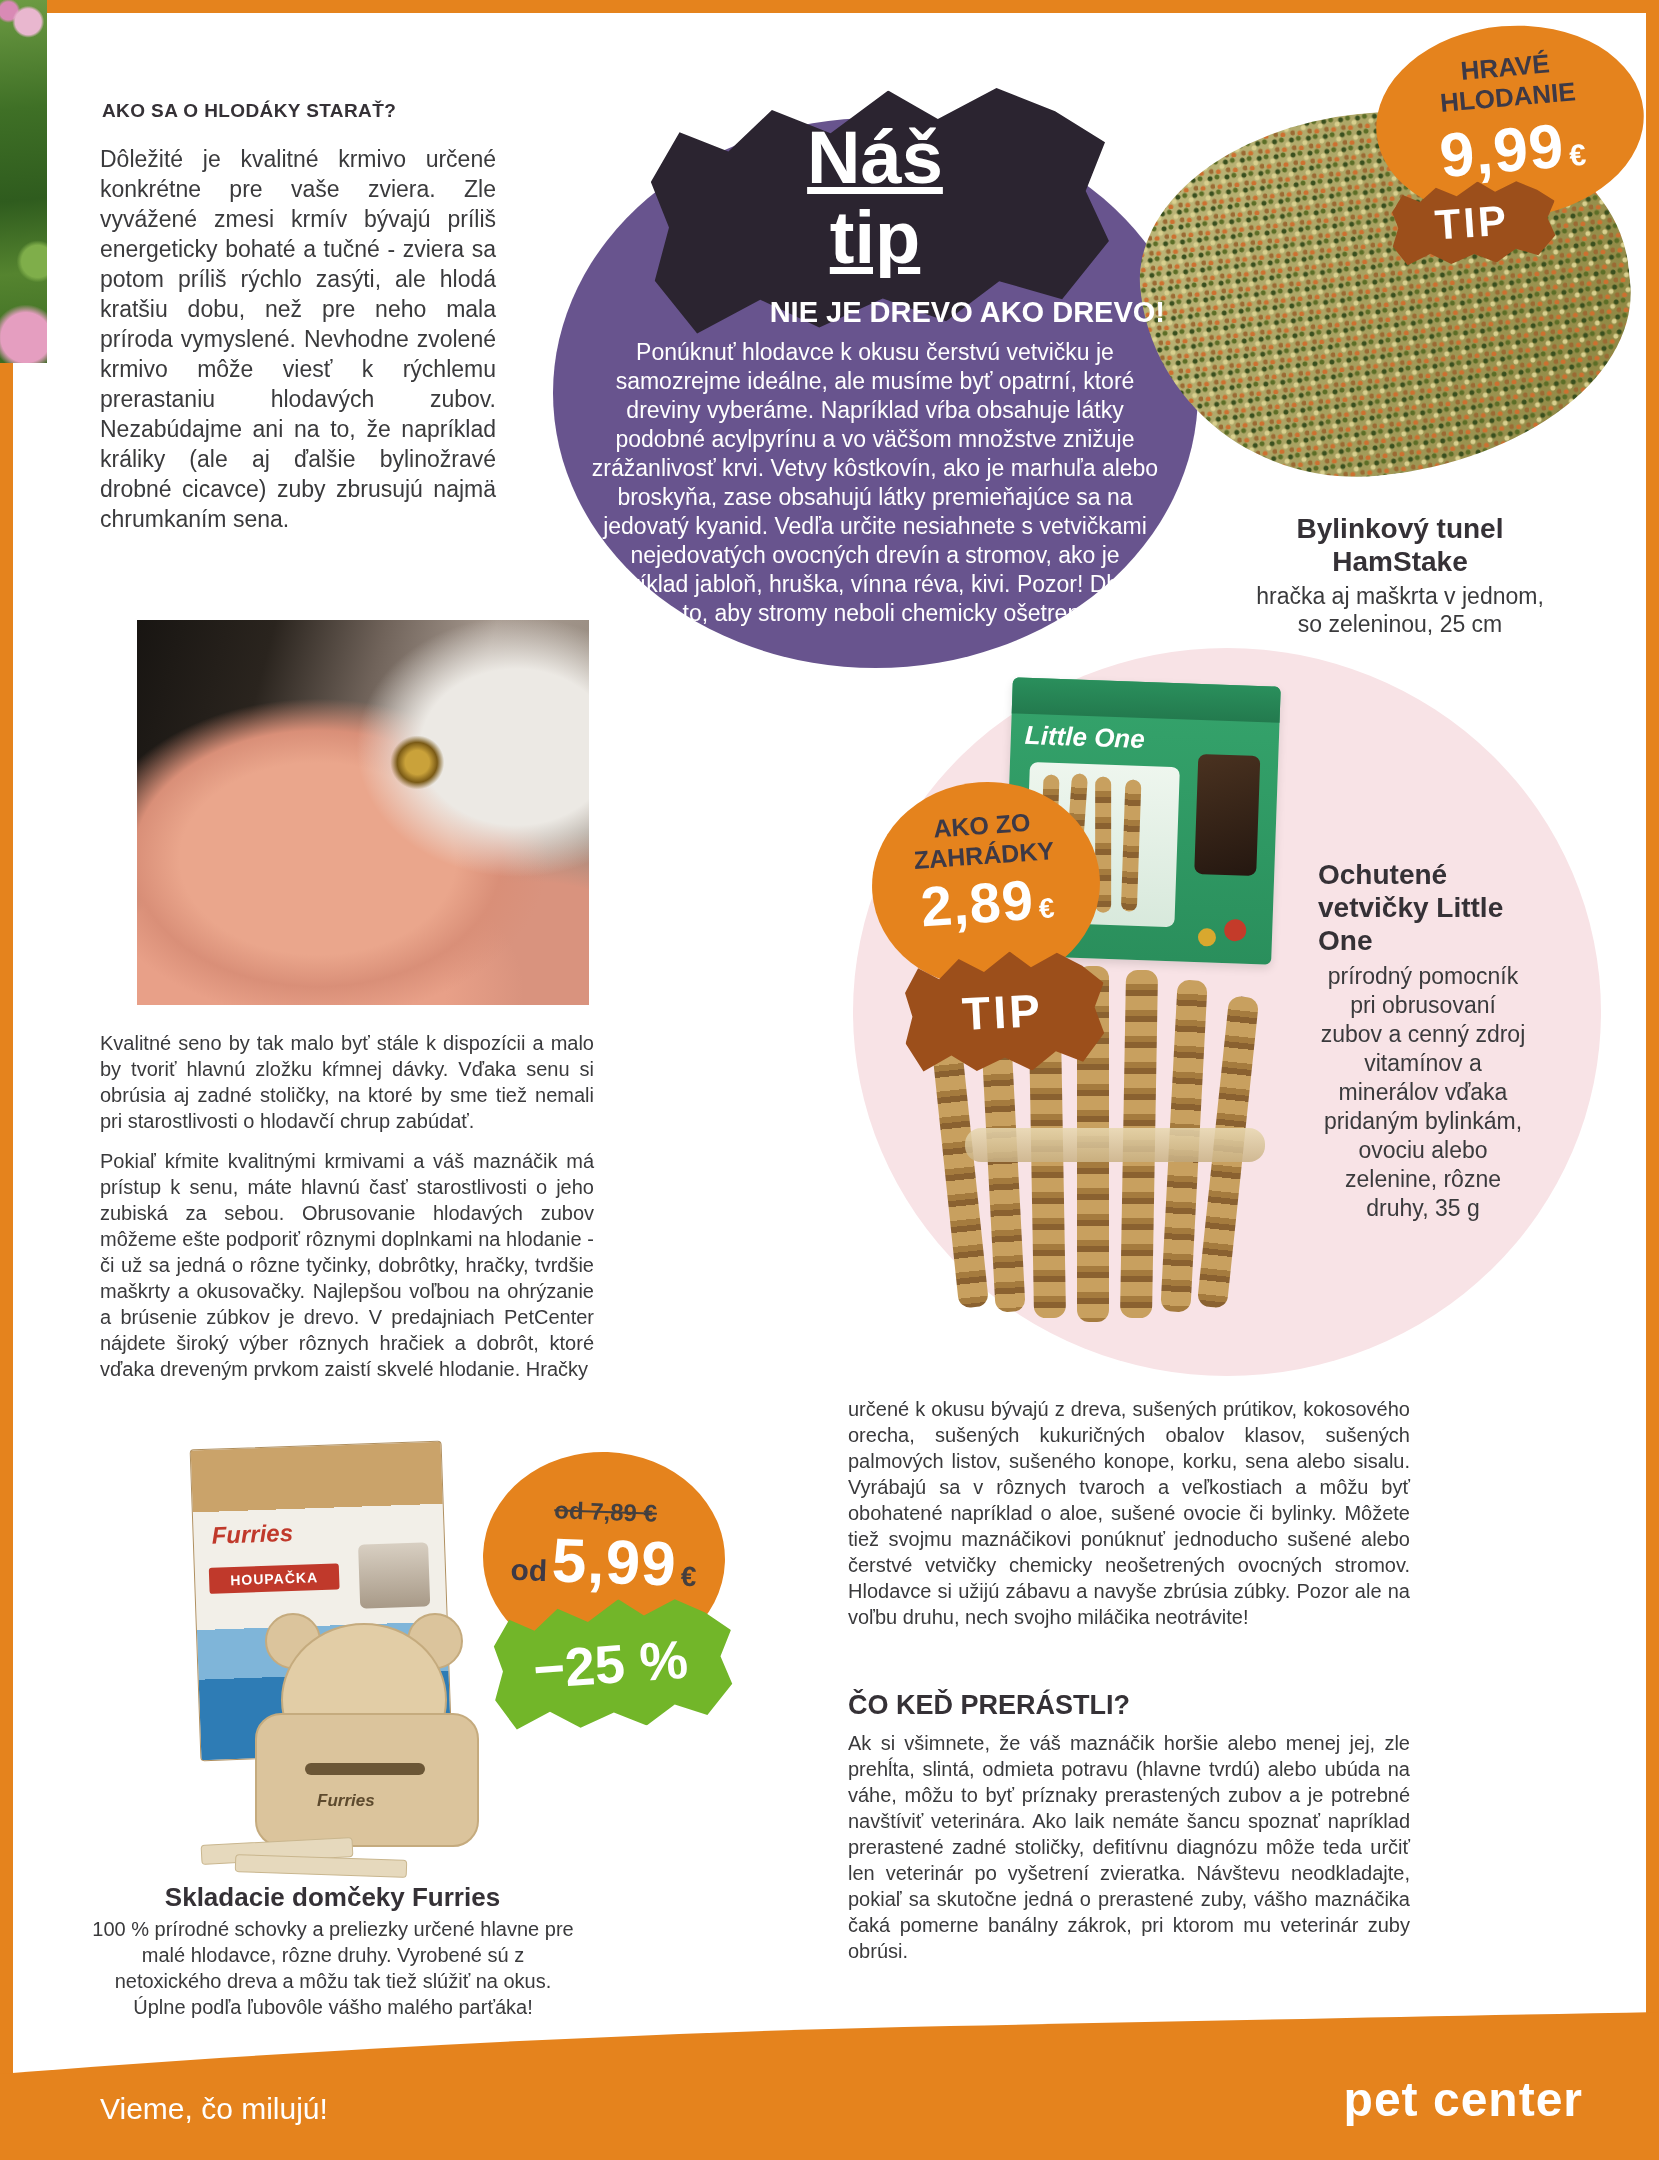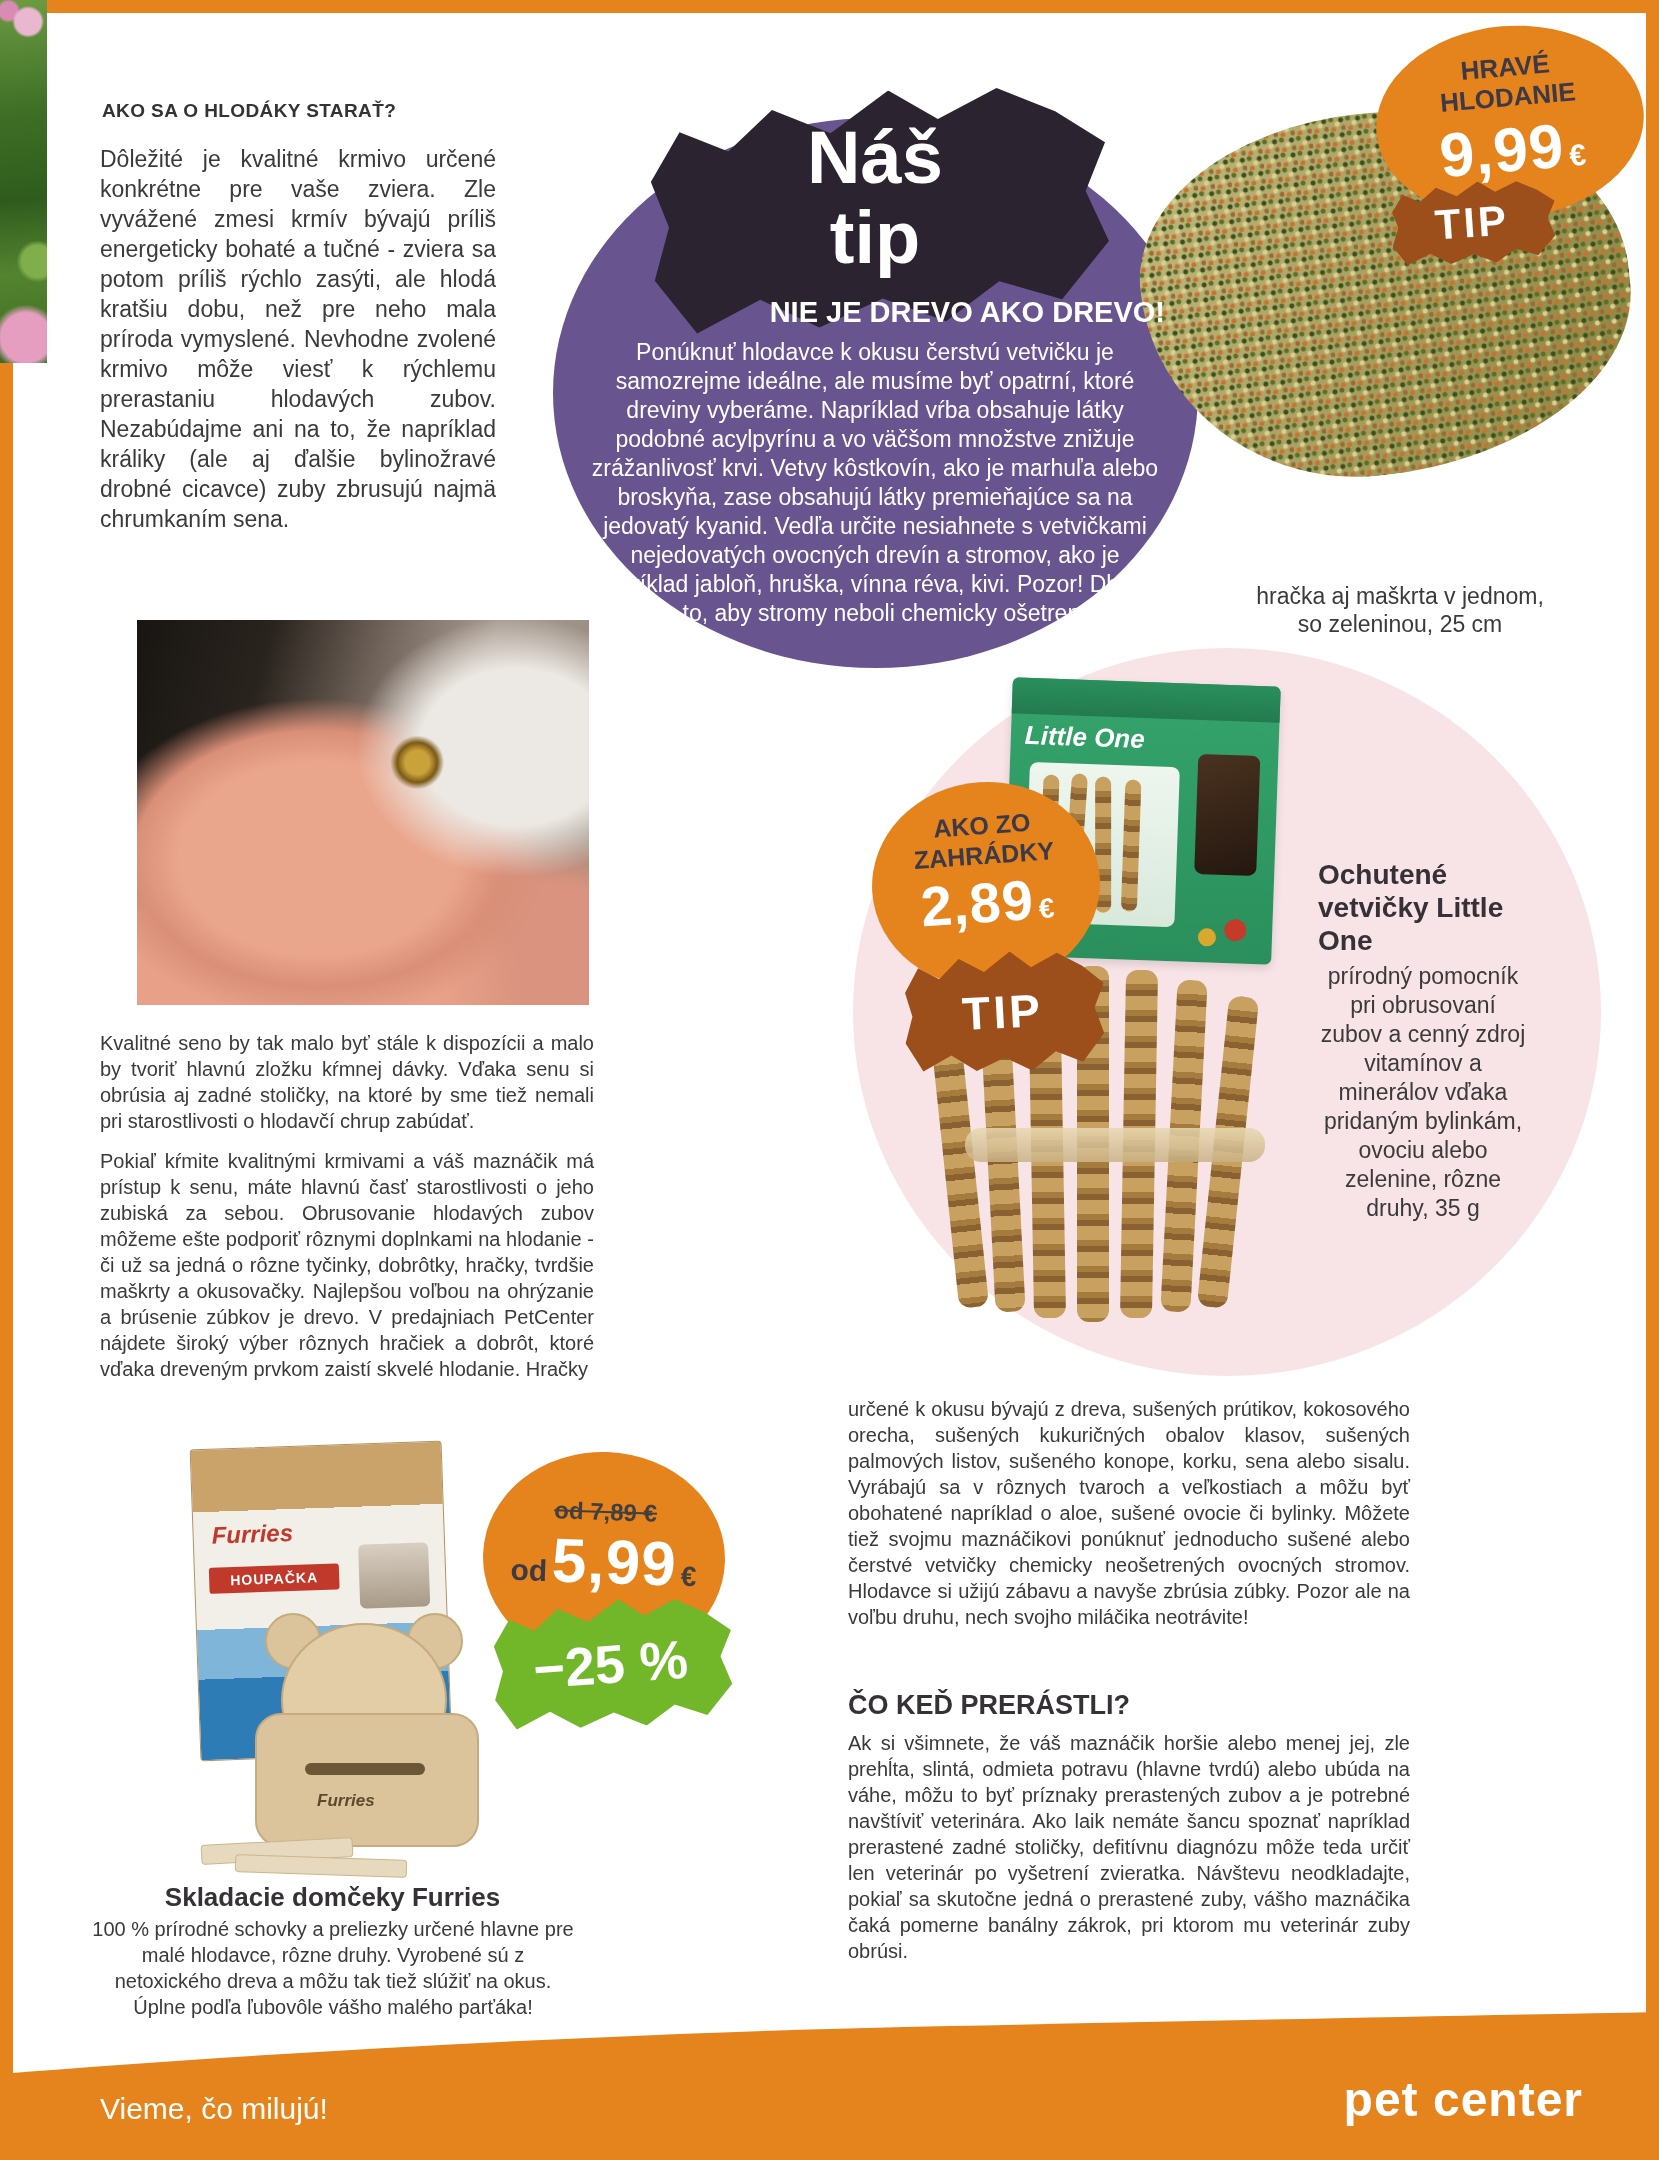--- a/index.html
+++ b/index.html
@@ -62,41 +62,42 @@
   <div class="abs frame" style="left:0;top:0;width:13px;height:2160px;"></div>
   <div class="abs frame" style="right:0;top:0;width:13px;height:2160px;"></div>
 
   <div class="abs edge-photo" style="left:0;top:0;width:47px;height:363px;"></div>
 
   <div class="abs bold" style="left:102px;top:100px;width:400px;font-size:19px;color:#353136;letter-spacing:.4px;">AKO SA O HLODÁKY STARAŤ?</div>
   <div class="abs just" style="left:100px;top:144px;width:396px;font-size:23px;line-height:30px;">Dôležité je kvalitné krmivo určené konkrétne pre vaše zviera. Zle vyvážené zmesi krmív bývajú príliš energeticky bohaté a tučné - zviera sa potom príliš rýchlo zasýti, ale hlodá kratšiu dobu, než pre neho mala príroda vymyslené. Nevhodne zvolené krmivo môže viesť k rýchlemu prerastaniu hlodavých zubov. Nezabúdajme ani na to, že napríklad králiky (ale aj ďalšie bylinožravé drobné cicavce) zuby zbrusujú najmä chrumkaním sena.</div>
 
   <div class="abs circle" style="left:553px;top:118px;width:645px;height:550px;background:#68548e;z-index:1;"></div>
   <div class="abs brush" style="left:640px;top:92px;width:470px;height:235px;background:#2b2430;transform:rotate(-5deg);z-index:2;"></div>
-  <div class="abs center white bold" style="left:640px;top:118px;width:470px;z-index:3;font-size:74px;line-height:80px;">
+  <div class="abs center white bold" style="left:640px;top:118px;width:470px;z-index:3;font-size:74px;line-height:80px;text-decoration:underline;">
     <span style="display:block;">Náš</span>
     <span style="display:block;">tip</span>
   </div>
   <div class="abs center white bold" style="left:585px;top:296px;width:580px;font-size:29px;z-index:3;text-align:right;">NIE JE DREVO AKO DREVO!</div>
   <div class="abs center white" style="left:580px;top:338px;width:590px;font-size:23px;line-height:29px;z-index:3;">Ponúknuť hlodavce k okusu čerstvú vetvičku je samozrejme ideálne, ale musíme byť opatrní, ktoré dreviny vyberáme. Napríklad vŕba obsahuje látky podobné acylpyrínu a vo väčšom množstve znižuje zrážanlivosť krvi. Vetvy kôstkovín, ako je marhuľa alebo broskyňa, zase obsahujú látky premieňajúce sa na jedovatý kyanid. Vedľa určite nesiahnete s vetvičkami nejedovatých ovocných drevín a stromov, ako je napríklad jabloň, hruška, vínna réva, kivi. Pozor! Dbajte na to, aby stromy neboli chemicky ošetrené!</div>
 
   <div class="abs tunnel" style="left:1142px;top:112px;width:488px;height:362px;z-index:1;"></div>
   <div class="abs circle" style="left:1376px;top:26px;width:268px;height:192px;background:#e5831d;transform:rotate(-5deg);z-index:3;">
     <div class="center dark bold" style="margin-top:26px;font-size:26px;line-height:30px;">
       <span style="display:block;">HRAVÉ</span>
       <span style="display:block;">HLODANIE</span>
     </div>
     <div class="center" style="margin-top:2px;">
       <span class="price-big" style="font-size:62px;">9,99</span>
       <span class="eur white" style="font-size:30px;">€</span>
     </div>
   </div>
   <div class="abs brush" style="left:1388px;top:182px;width:168px;height:82px;background:#9c4f1b;transform:rotate(-4deg);z-index:4;">
     <span class="tip-label" style="font-size:42px;">TIP</span>
   </div>
+  <div class="abs center bold" style="left:1270px;top:512px;width:260px;font-size:28px;line-height:33px;color:#353136;">Bylinkový tunel HamStake</div>
   <div class="abs center" style="left:1250px;top:582px;width:300px;font-size:23px;line-height:28px;">hračka aj maškrta v jednom, so zeleninou, 25 cm</div>
 
   <div class="abs rodent-photo" style="left:137px;top:620px;width:452px;height:385px;"></div>
 
   <div class="abs circle" style="left:853px;top:648px;width:748px;height:728px;background:#f8e3e6;"></div>
 
   <div class="abs pack" style="left:1008px;top:682px;width:268px;height:278px;transform:rotate(2deg);z-index:1;">
     <div style="position:absolute;left:0;top:0;width:100%;height:36px;background:linear-gradient(#2a8f5c,#237a4e);border-radius:6px 6px 0 0;"></div>
     <div class="white" style="position:absolute;left:14px;top:42px;font-size:26px;font-weight:bold;font-style:italic;">Little One</div>
     <div style="position:absolute;left:20px;top:84px;width:150px;height:160px;background:linear-gradient(#eef6ee,#d8e9dc);border-radius:8px;"></div>

